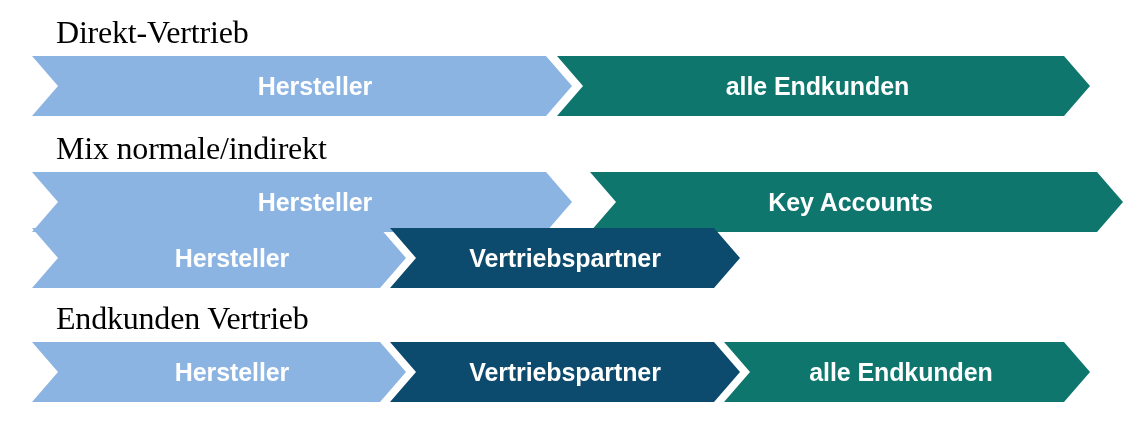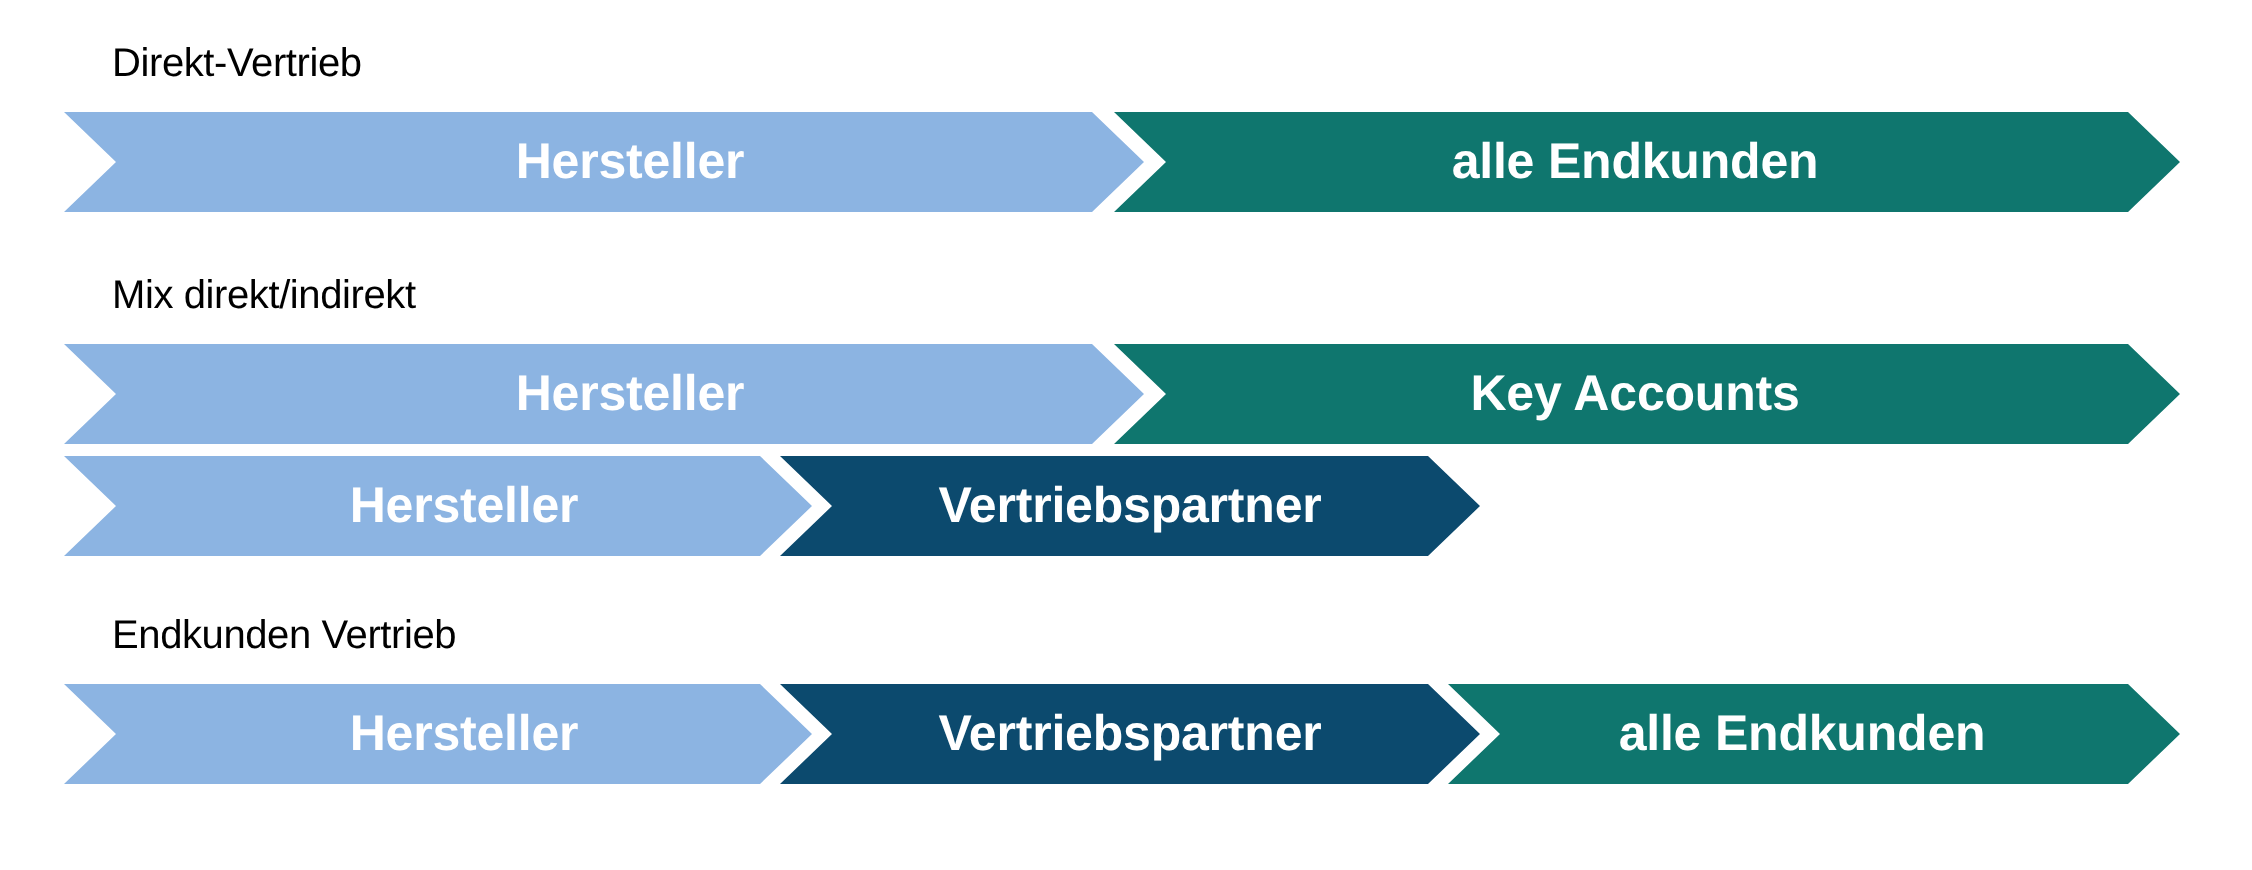--- a/index.html
+++ b/index.html
@@ -29,44 +29,45 @@
     width: 1126px;
   }
   #group-0 { top: 14px; }
   #group-1 { top: 130px; }
   #group-2 { top: 300px; }
 
   .group-title {
     position: absolute;
     left: 56px;
     top: 0;
-    font-size: 20px;
+    font-size: 32px;
     line-height: 36px;
     font-weight: 400;
     color: #000000;
     white-space: nowrap;
     letter-spacing: -0.2px;
+    font-family: Liberation Serif, serif;
   }
 
   
   .chev-row {
     position: absolute;
     left: 0;
     width: 1126px;
     height: 54px;
   }
   #group-0 .chev-row.r0 { top: 42px; }
   #group-1 .chev-row.r0 { top: 42px; }
   #group-1 .chev-row.r1 { top: 98px; }
   #group-2 .chev-row.r0 { top: 42px; }
 
   .chev {
     position: absolute;
     top: 0;
-    height: 50px;
+    height: 60px;
     display: flex;
     align-items: center;
     justify-content: center;
     box-sizing: border-box;
     color: #ffffff;
     font-size: 25px;
     font-weight: bold;
     letter-spacing: -0.1px;
     white-space: nowrap;
   }
@@ -108,27 +109,27 @@
       <div class="chev tone-light shape-start" style="left:32px; width:540px;">
         <span class="label">Hersteller</span>
       </div>
       <div class="chev tone-dark shape-end" style="left:557px; width:533px;">
         <span class="label">alle Endkunden</span>
       </div>
     </div>
   </div>
 
   <div class="group" id="group-1">
-    <div class="group-title">Mix direkt/indirekt</div>
+    <div class="group-title">Mix normale/indirekt</div>
 
     <div class="chev-row r0">
       <div class="chev tone-light shape-start" style="left:32px; width:540px;">
         <span class="label">Hersteller</span>
       </div>
-      <div class="chev tone-dark shape-end" style="left:557px; width:533px;">
+      <div class="chev tone-dark shape-end" style="left:590px; width:533px;">
         <span class="label">Key Accounts</span>
       </div>
     </div>
 
     <div class="chev-row r1">
       <div class="chev tone-light shape-start" style="left:32px; width:374px;">
         <span class="label">Hersteller</span>
       </div>
       <div class="chev tone-medium shape-mid" style="left:390px; width:350px;">
         <span class="label">Vertriebspartner</span>

